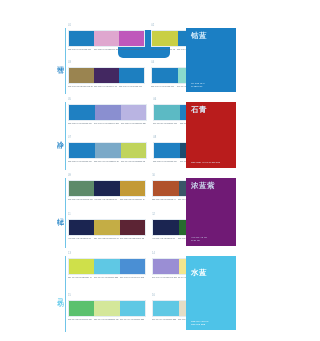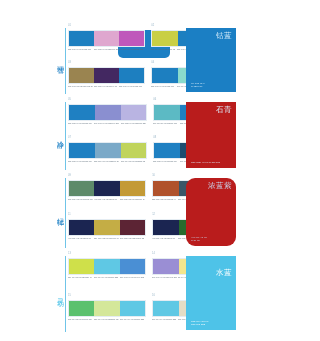--- a/index.html
+++ b/index.html
@@ -71,21 +71,21 @@
 
   
   .feature{
     position:absolute;left:186px;top:2px;
     width:50px;height:calc(100% - 6px);
     box-sizing:border-box;
     padding:4px 4px 4px 5px;
     display:flex;flex-direction:column;justify-content:space-between;
   }
   .feature-name{
-    font-size:7.5px;font-weight:normal;line-height:1;letter-spacing:0.5px;text-align:right;
+    font-size:7.5px;font-weight:bold;line-height:1;letter-spacing:0.5px;
   }
   .feature-codes{font-size:2.4px;line-height:3.2px;}
   .feature-code{white-space:nowrap;}
 
   
   .hero{
     position:absolute;left:118px;top:30px;width:52px;height:28px;
     border-radius:5px;background:#1b7fc4;
   }
 </style>
@@ -279,21 +279,21 @@
             <div class="chip" style="background: rgb(39, 107, 46);"></div>
             <div class="chip" style="background: rgb(138, 146, 128);"></div>
           </div>
           <div class="codes">
             <div class="code">Y00-M95-Y45-K5 R27-37-81</div>
             <div class="code">C85-M30-Y98-K0 R39-107-46</div>
             <div class="code">C52-M38-Y52-K0 R138-146-128</div>
           </div>
         </div>
       </div>
-      <div class="feature" style="background: #b91c1c; border-radius: 9px;">
+      <div class="feature" style="background: #701a75;">
         <div class="feature-name" style="color: rgb(201, 212, 234);">浓蓝紫</div>
         <div class="feature-codes" style="color: rgb(201, 212, 234);">
           <div class="feature-code">Y00-M6-Y5-K5</div>
           <div class="feature-code">R-29-82</div>
         </div>
       </div>
     </div>
     <div class="band band-4">
       <div class="rail">
         <div class="rail-label" style="color: rgb(78, 195, 232);">灵动</div>

